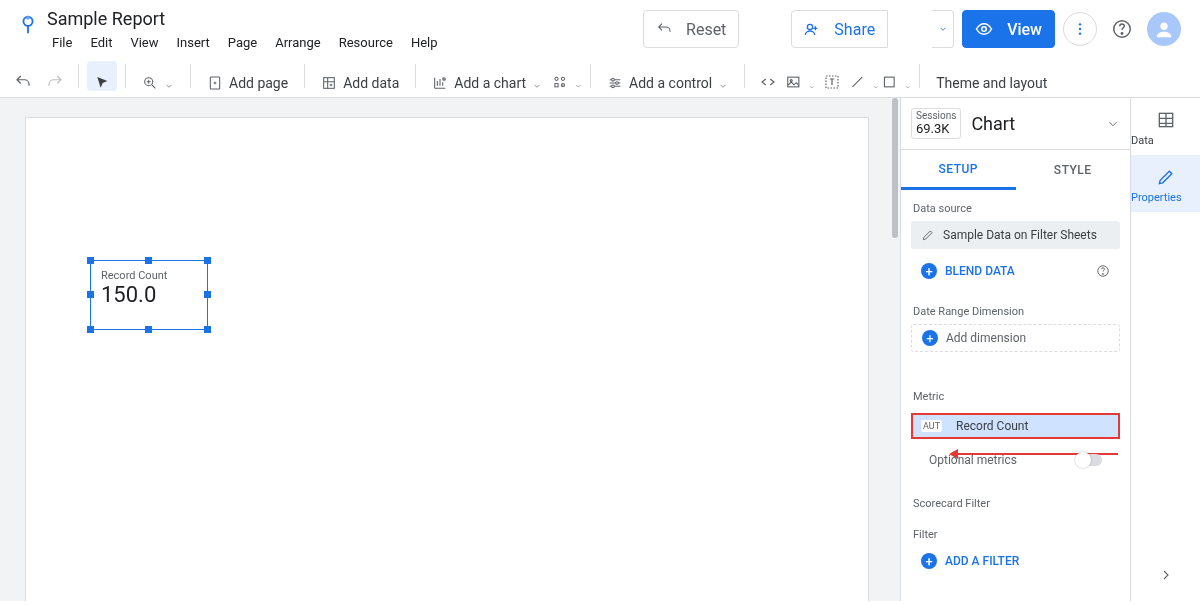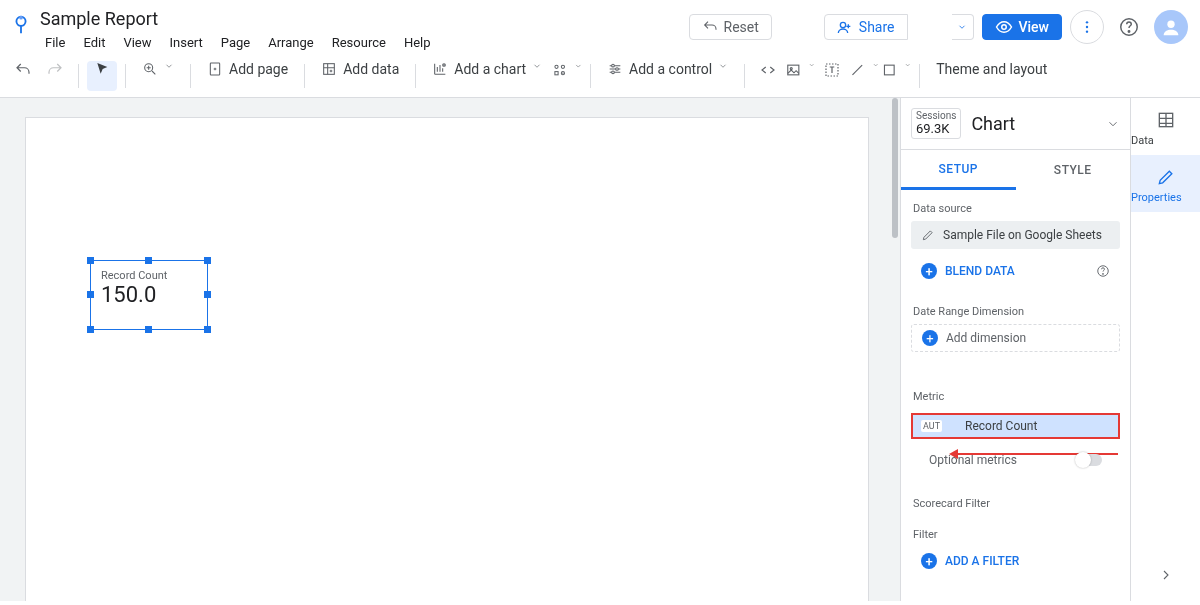--- a/index.html
+++ b/index.html
@@ -3,43 +3,43 @@
 <meta charset="utf-8">
 <style>
   * { box-sizing: border-box; font-family: "Google Sans", Roboto, Arial, sans-serif; }
   body { margin:0; background:#fff; width:1200px; height:605px; overflow:hidden; color:#3c4043; }
   :root{
     --blue:#1a73e8; --blue-light:#e8f0fe; --gray-border:#dadce0; --text:#3c4043;
     --text-light:#5f6368; --canvas-bg:#f1f3f4;
   }
 
   
-  .header { display:flex; align-items:flex-start; padding:6px 6px 0; }
+  .header { display:flex; align-items:flex-start; padding:6px 13px 0; }
   .logo { width:30px; height:38px; display:flex; align-items:center; justify-content:center; }
   .logo svg { width:22px; height:22px; }
   .title-col { flex:1; }
   .doc-title { font-size:18px; color:#202124; padding:2px 4px; }
   .menubar { display:flex; gap:0; font-size:13px; color:#202124; }
   .menubar span { padding:4px 9px; cursor:pointer; }
   .top-actions { display:flex; align-items:center; gap:8px; padding-top:4px; margin-right:6px; }
-  .pill-btn { display:flex; align-items:center; gap:6px; height:26px; padding:0 12px;
-              border:1px solid var(--gray-border); border-radius:4px; font-size:14px; cursor:pointer; }
+  .pill-btn { display:flex; align-items:center; gap:14px; height:38px; padding:0 12px;
+              border:1px solid var(--gray-border); border-radius:4px; font-size:16px; cursor:pointer; }
   .pill-reset { color:var(--text-light); }
   .pill-share { color:var(--blue);margin-left:44px; }
   .pill-share-drop { width:22px; border-left:none; justify-content:center; padding:0; }
   .pill-view { background:var(--blue); color:#fff; border-color:var(--blue); font-weight:500; }
   .circ { width:34px; height:34px; border:1px solid var(--gray-border); border-radius:50%;
           display:flex; align-items:center; justify-content:center; cursor:pointer; color:var(--text-light); }
   .avatar { background:#a8c7fa; border:none; }
   .avatar svg { fill:#fff; }
 
   
   .toolbar { height:44px; border-bottom:1px solid var(--gray-border); display:flex; align-items:center;
              padding:0 8px; gap:2px; font-size:14px; color:var(--text); }
-  .tb-btn { height:30px; padding:0 8px; display:flex; align-items:flex-start; gap:6px; border-radius:4px; cursor:pointer; }
+  .tb-btn { height:30px; padding:0 8px; display:flex; align-items:flex-end; gap:6px; border-radius:4px; cursor:pointer; }
   .tb-icon { width:30px; justify-content:center; padding:0; }
   .tb-sep { width:1px; height:24px; background:var(--gray-border); margin:0 6px; }
   .tb-active { background:var(--blue-light); }
 
   
   .workspace { display:flex; height:calc(605px - 58px - 44px); }
   .canvas-pane { flex:1; background:var(--canvas-bg); position:relative; overflow:hidden; }
   .canvas-scroll { position:absolute; right:0; top:0; width:10px; height:100%; }
   .canvas-scroll::before{ content:""; position:absolute; left:2px; top:0; width:6px; height:140px; background:#bdc1c6; border-radius:3px;}
   .page { position:absolute; left:26px; top:20px; width:842px; height:1200px; background:#fff;
@@ -67,21 +67,21 @@
   .section-title { font-size:11px; color:var(--text-light); padding:12px 12px 6px; }
   .chip-row { margin:0 10px 8px; height:28px; display:flex; align-items:center; gap:8px;
               padding:0 10px; border-radius:3px; font-size:12px; }
   .chip-ds { background:#eceff1; cursor:pointer; }
   .chip-blend { color:var(--blue); font-weight:500; }
   .chip-add { border:1px dashed var(--gray-border); color:var(--text-light); }
   .chip-filter { color:var(--blue); font-weight:500; }
   .plus-circ { width:16px; height:16px; border-radius:50%; background:var(--blue); color:#fff;
                display:flex; align-items:center; justify-content:center; font-size:13px; line-height:1; }
   .metric-chip { margin:4px 10px; height:26px; border:2px solid #e53935; background:#cfe2ff;
-                 display:flex; align-items:center; padding:0 8px; font-size:12px; gap:23px; cursor:pointer; }
+                 display:flex; align-items:center; padding:0 8px; font-size:12px; gap:14px; cursor:pointer; }
   .metric-chip .aut { background:#fff; font-size:9px; padding:1px 2px; border-radius:2px; color:#5f6368; }
   .arrow-annot { position:absolute; top:355px; right:12px; width:166px; height:2px; background:#e53935; }
   .arrow-annot::before{content:"";position:absolute;left:-8px;top:-4px;border:5px solid transparent;border-right:9px solid #e53935;}
   .toggle { position:relative; width:26px; height:12px; background:#dadce0; border-radius:6px; }
   .toggle::after{content:"";position:absolute;left:-1px;top:-2px;width:16px;height:16px;background:#fff;border-radius:50%;box-shadow:0 0 2px rgba(0,0,0,.3);}
   .opt-row{display:flex;justify-content:space-between;align-items:center;padding:10px 28px;font-size:12px;color:var(--text-light);}
 
   
   .rail { width:70px; border-left:1px solid var(--gray-border); display:flex; flex-direction:column; align-items:center; }
   .rail-item { width:100%; padding:12px 0 8px; text-align:left; font-size:11px; cursor:pointer; }
@@ -323,21 +323,21 @@
     <div class="tabs">
       <div class="tab active">SETUP</div>
       <div class="tab">STYLE</div>
     </div>
 
     <div class="section-title">Data source</div>
     <div class="chip-row chip-ds">
       <svg width="14" height="14" viewBox="0 0 24 24" class="ico">
           <path d="M4 20l4-1 11-11-3-3L5 16z"></path>
         </svg>
-      <span>Sample File on Google Sheets</span>
+      <span>Sample Data on Filter Sheets</span>
     </div>
     <div class="chip-row chip-blend">
       <span class="plus-circ">+</span>
       <span style="flex:1">BLEND DATA</span>
       <svg width="14" height="14" viewBox="0 0 24 24" class="ico">
           <circle cx="12" cy="12" r="9"></circle>
           <path d="M9.5 9a2.5 2.5 0 115 0c0 1.5-2.5 2-2.5 4"></path>
           <circle cx="12" cy="17" r=".8" fill="#5f6368"></circle>
         </svg>
     </div>

